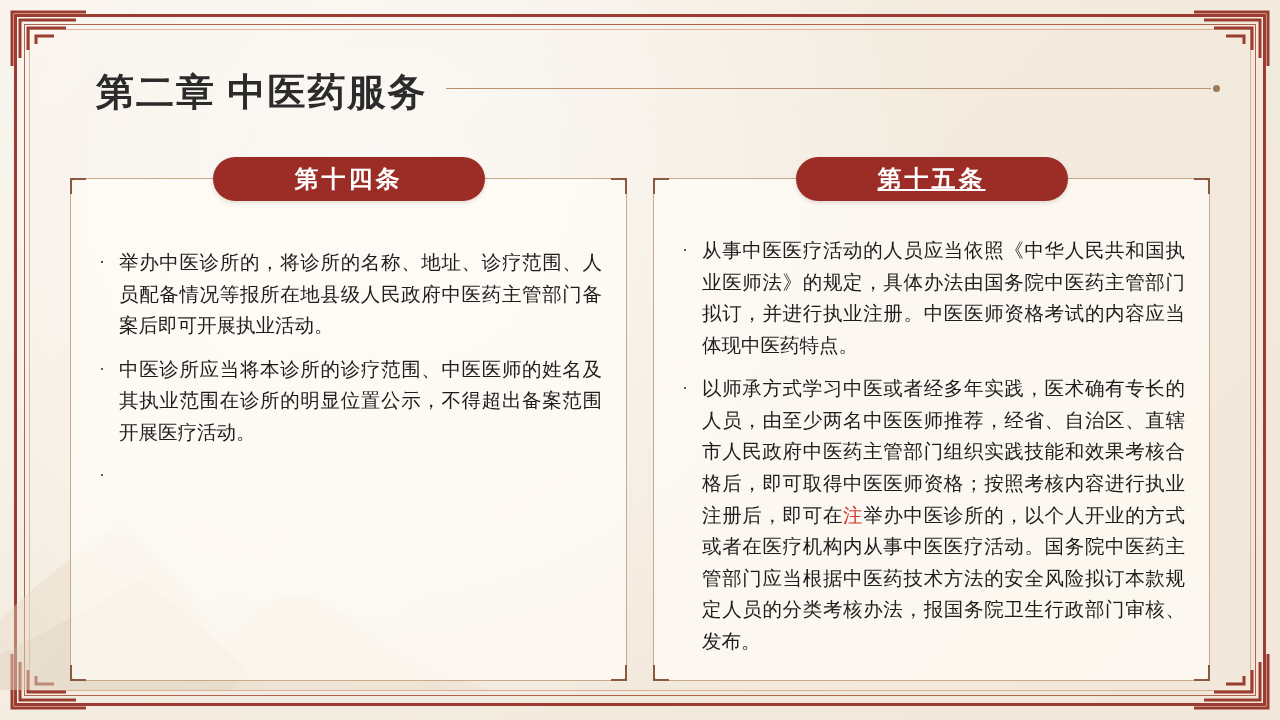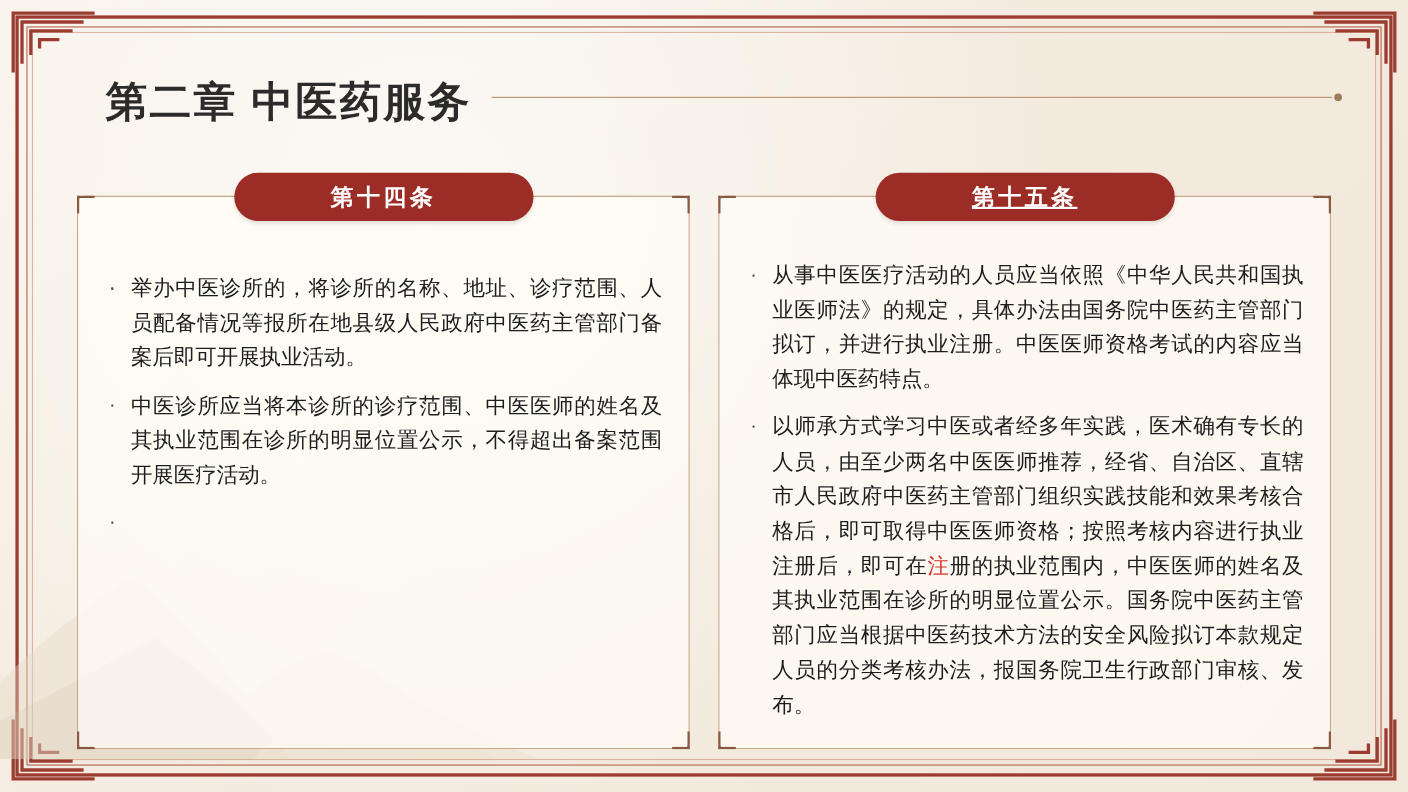--- a/index.html
+++ b/index.html
@@ -76,21 +76,21 @@
     height: 60px;
     display: flex;
     align-items: center;
   }
   .title {
     font-size: 38px;
     font-weight: bold;
     color: #2b2b2b;
     letter-spacing: 2px;
     white-space: nowrap;
-    font-family: Liberation Sans, sans-serif;
+    font-family: Liberation Serif, serif;
     margin-top: 36px;
   }
   .title-rule {
     flex: 1;
     height: 1px;
     background: #b9916f;
     margin-left: 18px;
     position: relative;
     top: 14px;
   }
@@ -138,21 +138,21 @@
   .badge {
     position: absolute;
     top: -22px;
     left: 50%;
     transform: translateX(-50%);
     width: 272px;
     height: 44px;
     background: #9c2d26;
     border-radius: 22px;
     color: #fff;
-    font-size: 21px;
+    font-size: 24px;
     font-weight: bold;
     letter-spacing: 3px;
     display: flex;
     align-items: center;
     justify-content: center;
     font-family: "Liberation Sans", sans-serif;
     box-shadow: 0 2px 4px rgba(0,0,0,.12);
   }
 
   ul.items {
@@ -282,19 +282,19 @@
 
       <div class="badge">第十五条</div>
 
       <ul class="items">
         <li>
           <span class="bullet">·</span>
           <span>从事中医医疗活动的人员应当依照《中华人民共和国执业医师法》的规定，具体办法由国务院中医药主管部门拟订，并进行执业注册。中医医师资格考试的内容应当体现中医药特点。</span>
         </li>
         <li>
           <span class="bullet">·</span>
-          <span>以师承方式学习中医或者经多年实践，医术确有专长的人员，由至少两名中医医师推荐，经省、自治区、直辖市人民政府中医药主管部门组织实践技能和效果考核合格后，即可取得中医医师资格；按照考核内容进行执业注册后，即可在</span><span class="hl">注</span><span>册的执业范围内，中医医师的姓名及其执业范围在诊所的明显位置公示。国务院中医药主管部门应当根据中医药技术方法的安全风险拟订本款规定人员的分类考核办法，报国务院卫生行政部门审核、发布。</span>
+          <span>以师承方式学习中医或者经多年实践，医术确有专长的人员，由至少两名中医医师推荐，经省、自治区、直辖市人民政府中医药主管部门组织实践技能和效果考核合格后，即可取得中医医师资格；按照考核内容进行执业注册后，即可在</span><span class="hl">注</span><span>举办中医诊所的，以个人开业的方式或者在医疗机构内从事中医医疗活动。国务院中医药主管部门应当根据中医药技术方法的安全风险拟订本款规定人员的分类考核办法，报国务院卫生行政部门审核、发布。</span>
         </li>
       </ul>
     </div>
 
   </div>
 </div>
 
 </body></html>

